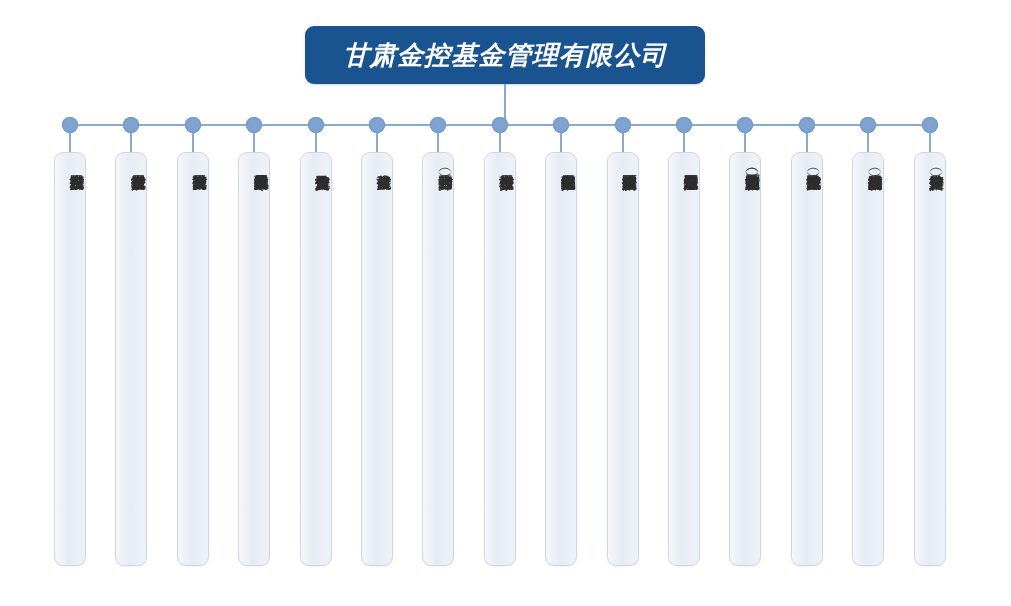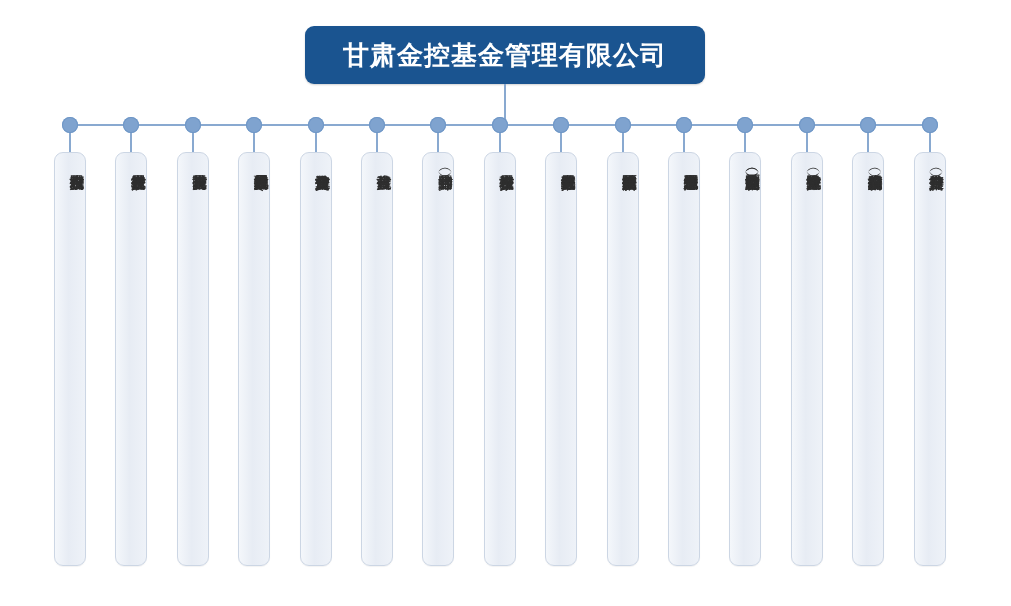--- a/index.html
+++ b/index.html
@@ -27,20 +27,21 @@
     top: 26px;
     width: 400px;
     height: 58px;
     background: #1a5490;
     border-radius: 9px;
     box-shadow: 0 1px 2px rgba(0,0,0,0.18);
     display: flex;
     align-items: center;
     justify-content: center;
     box-sizing: border-box;
+    font-style: italic;
   }
   .root-title {
     color: #ffffff;
     font-size: 26px;
     font-weight: bold;
     letter-spacing: 1px;
     white-space: nowrap;
     line-height: 1;
   }
 

